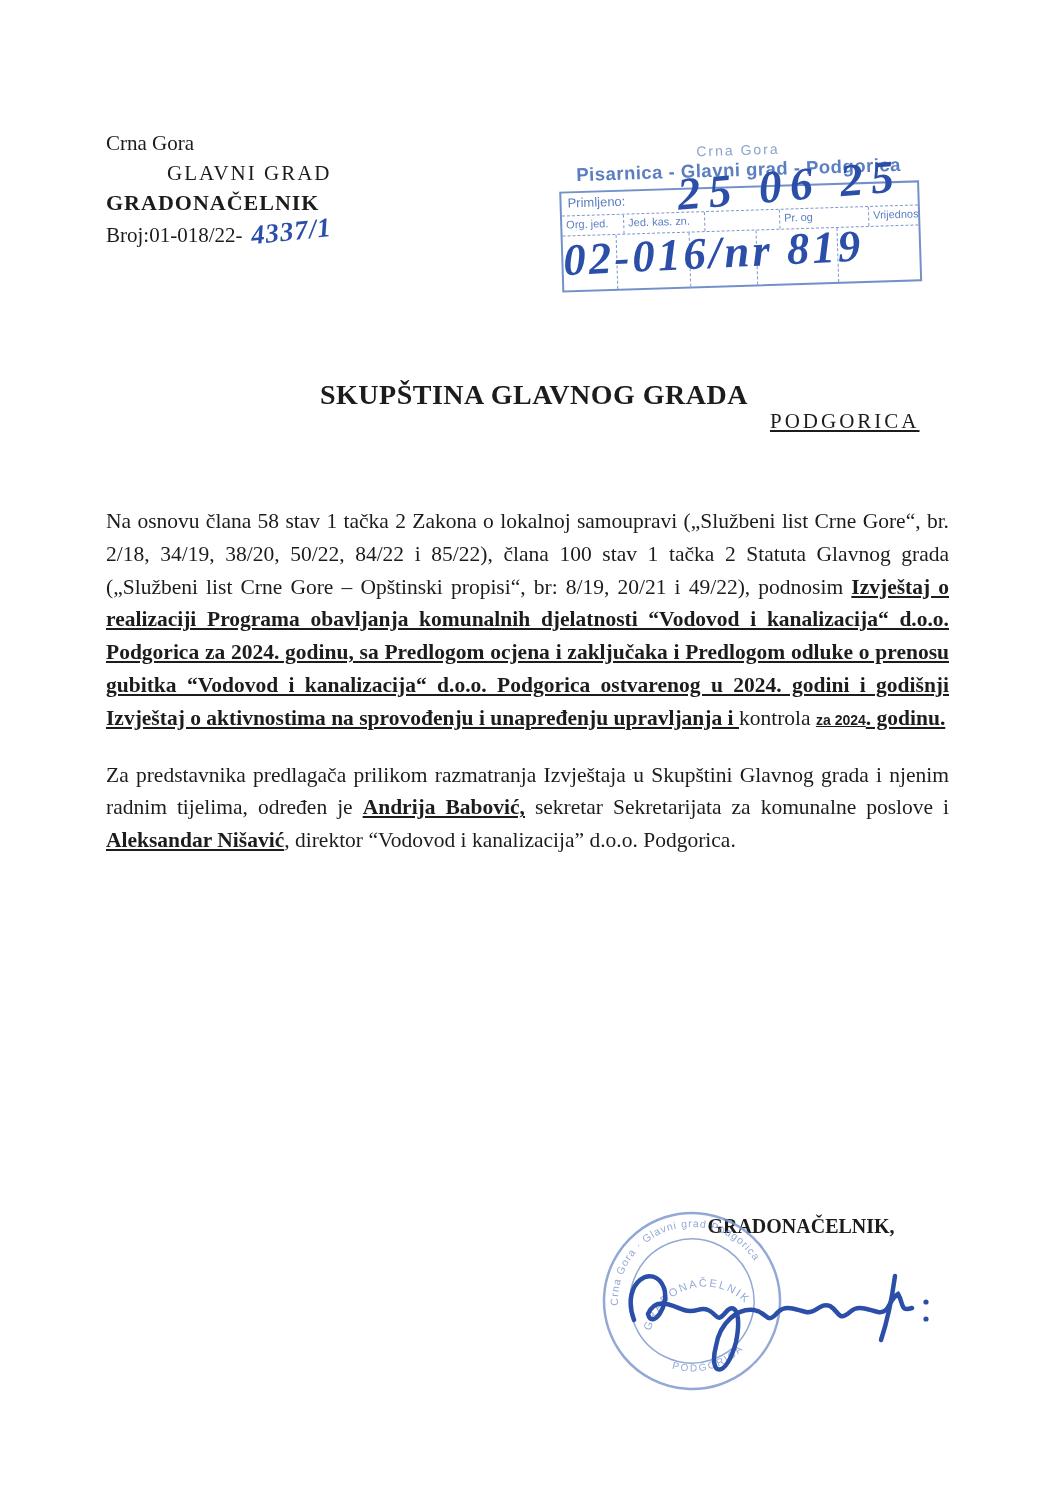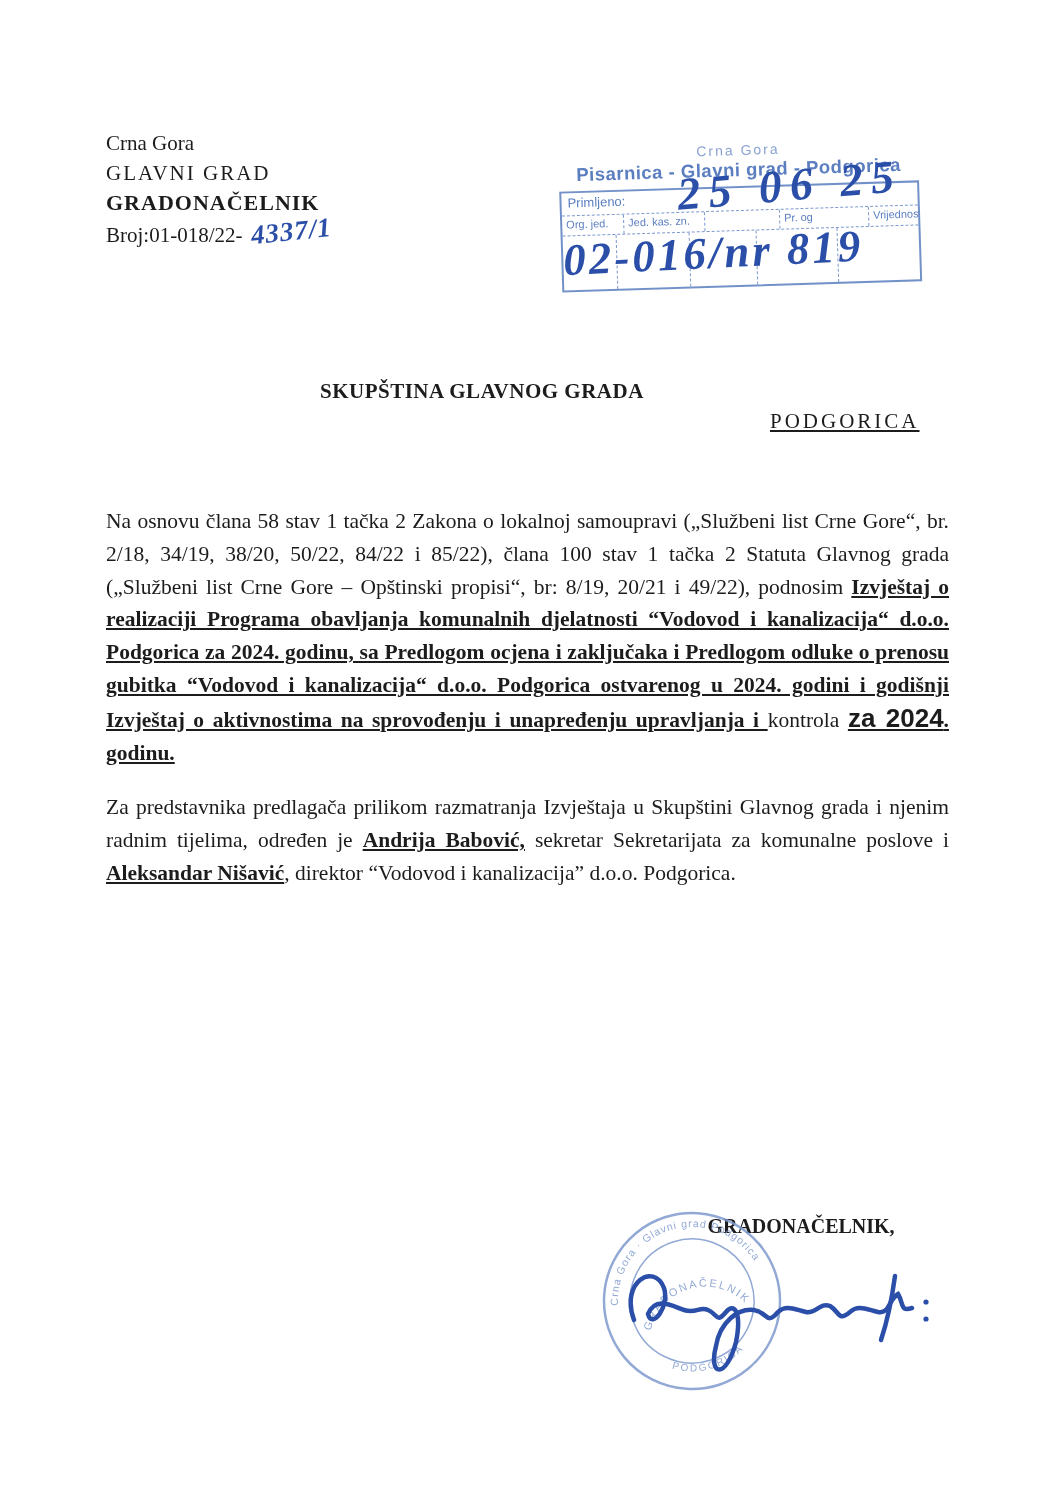--- a/index.html
+++ b/index.html
@@ -4,21 +4,21 @@
 <style>
   html,body{margin:0;padding:0;}
   body{
     width:1058px;height:1497px;background:#ffffff;position:relative;
     font-family:"Liberation Serif",serif;color:#1c1c1c;overflow:hidden;
   }
   .abs{position:absolute;}
 
   
   .sender{left:106px;top:128px;font-size:21px;line-height:30px;}
-  .sender .city{letter-spacing:2px;}
+  .sender .city{letter-spacing:2px;text-align:right;}
   .sender .office{font-weight:bold;font-size:22px;letter-spacing:1px;}
   .sender .number-line{white-space:nowrap;}
   .hand{
     color:#2b4fa8;font-style:italic;font-weight:bold;
     font-family:"Liberation Serif",serif;
   }
   .case-number{
     display:inline-block;font-size:27px;transform:rotate(-6deg) translateY(-2px);
     margin-left:8px;letter-spacing:1px;
   }
@@ -39,29 +39,29 @@
   .rs-body .c{border-right:1px dashed rgba(91,126,192,.8);}
   .c.w1{width:53px;} .c.w2{width:72px;} .c.w3{width:66px;} .c.w4{width:80px;} .c.w5{flex:1;border-right:none;}
   .rs-date{
     left:118px;top:18px;font-size:46px;letter-spacing:8px;transform:rotate(-3deg);white-space:nowrap;
   }
   .rs-number{
     left:2px;top:84px;font-size:45px;letter-spacing:3px;transform:rotate(-1deg);white-space:nowrap;
   }
 
   
-  .addr-1{left:320px;top:379px;font-size:21px;font-weight:bold;letter-spacing:.5px;}
+  .addr-1{left:320px;top:379px;font-size:28px;font-weight:bold;letter-spacing:.5px;}
   .addr-2{left:770px;top:409px;font-size:21px;letter-spacing:3px;text-decoration:underline;}
 
   
   .bodytext{left:106px;top:505px;width:843px;font-size:21.5px;line-height:32.8px;text-align:justify;}
   .bodytext p{margin:0;}
   .bodytext p + p{margin-top:22px;}
   .bodytext .b{font-weight:bold;text-decoration:underline;}
-  .bodytext .sans{font-family:"Liberation Sans",sans-serif;font-size:26px;}
+  .bodytext .sans{font-family:"Liberation Sans",sans-serif;font-size:14px;}
 
   
   .sig-block{left:636px;top:1210px;width:330px;text-align:center;font-weight:bold;
     font-size:20px;line-height:32px;}
   .sig-svg{left:608px;top:1250px;}
   .round-stamp{left:597px;top:1206px;opacity:.85;}
 </style>
 </head>
 <body>
 

